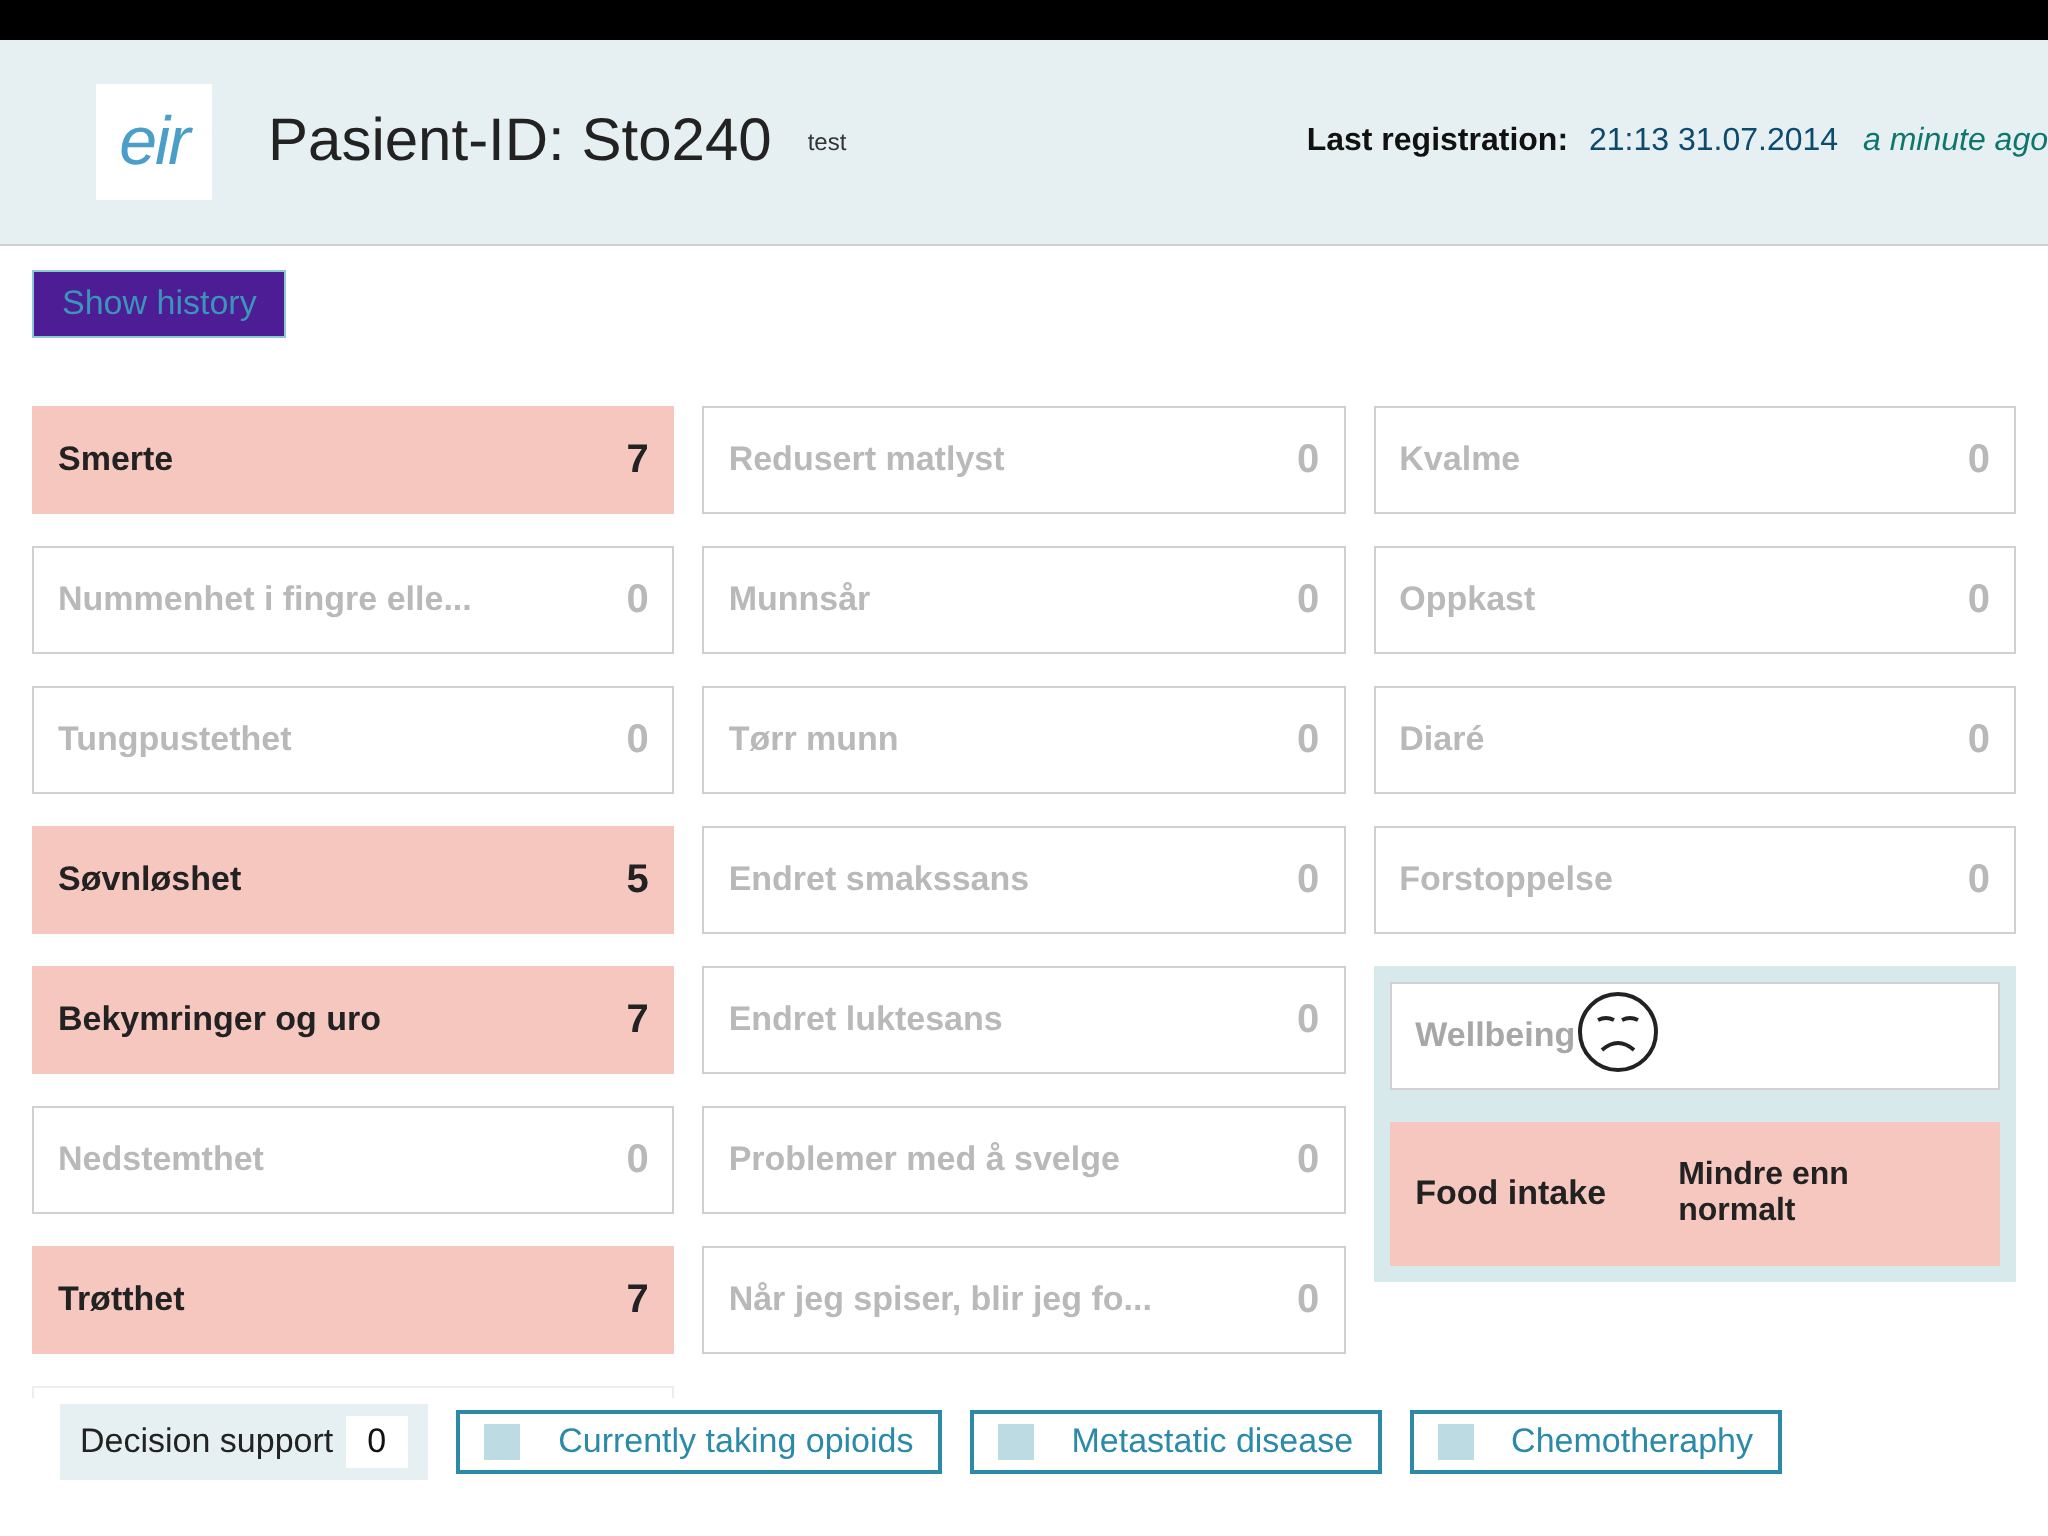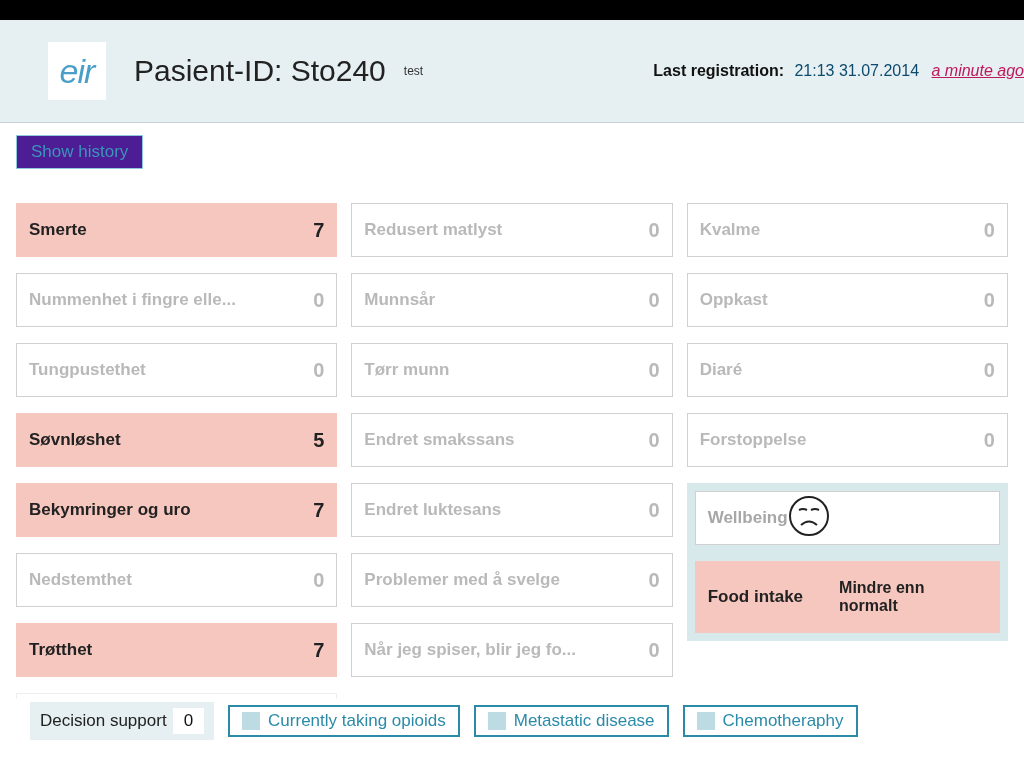--- a/index.html
+++ b/index.html
@@ -18,21 +18,21 @@
   }
   .logo {
     width:58px; height:58px; background:#fff; display:flex; align-items:center; justify-content:center;
     font-size:34px; color:#4a9fc9; font-weight:500; font-style:italic; letter-spacing:-1px;
   }
   .patient-id { font-size:30px; color:#222; font-weight:400; }
   .patient-test { font-size:12px; color:#333; margin-left:-10px; }
   .header-spacer { flex:1; }
   .last-reg-label { font-weight:700; font-size:16px; color:#111; }
   .last-reg-time { font-size:16px; color:#0c4a6e; margin-left:6px; }
-  .last-reg-ago { font-size:16px; font-style:italic; color:#be185d; margin-left:8px;text-decoration:underline; }
+  .last-reg-ago { font-size:16px; font-style:italic; color:#0f766e; margin-left:8px; }
 
   .page {
     padding:12px 16px 0 16px;
     height:620px;
     overflow:hidden;
     position:relative;
   }
 
   .show-history {
     display:inline-block;
@@ -109,21 +109,21 @@
   }
   .ds-label { font-size:17px; color:#222; }
   .ds-count {
     background:#fff; border:1px solid #fff; padding:2px 10px; font-size:17px; color:#111;
     margin-left:6px;
   }
   .ds-wrap { background:#e6eff1; display:flex; align-items:center; padding:6px 10px; }
 
   .tag {
     border:2px solid #2b8aa8;
-    display:flex; align-items:center; gap:8px;
+    display:flex; align-items:center; gap:19px;
     padding:4px 12px;
     color:#2b8aa8;
     font-size:17px;
     cursor:pointer;
     background:#fff;
   }
   .tag .sw { width:18px; height:18px; background:#bcdbe3; display:inline-block; }
 
 </style>
 </head>

